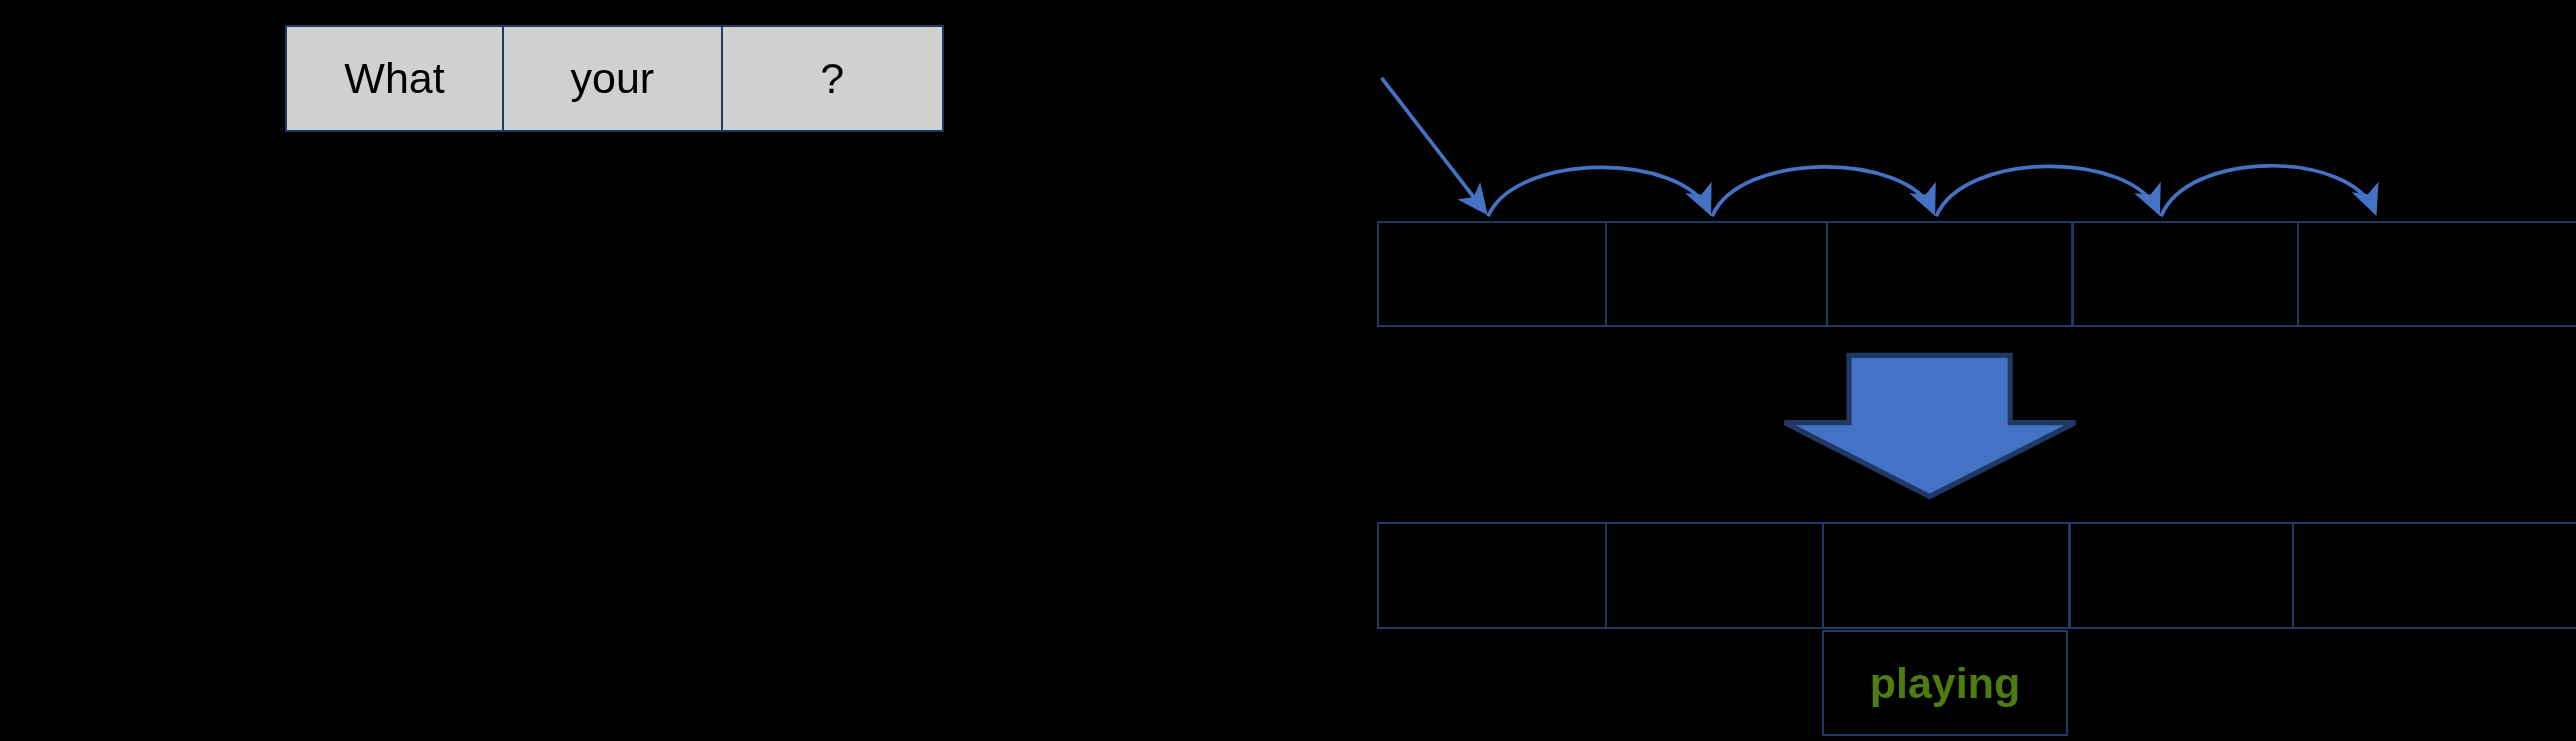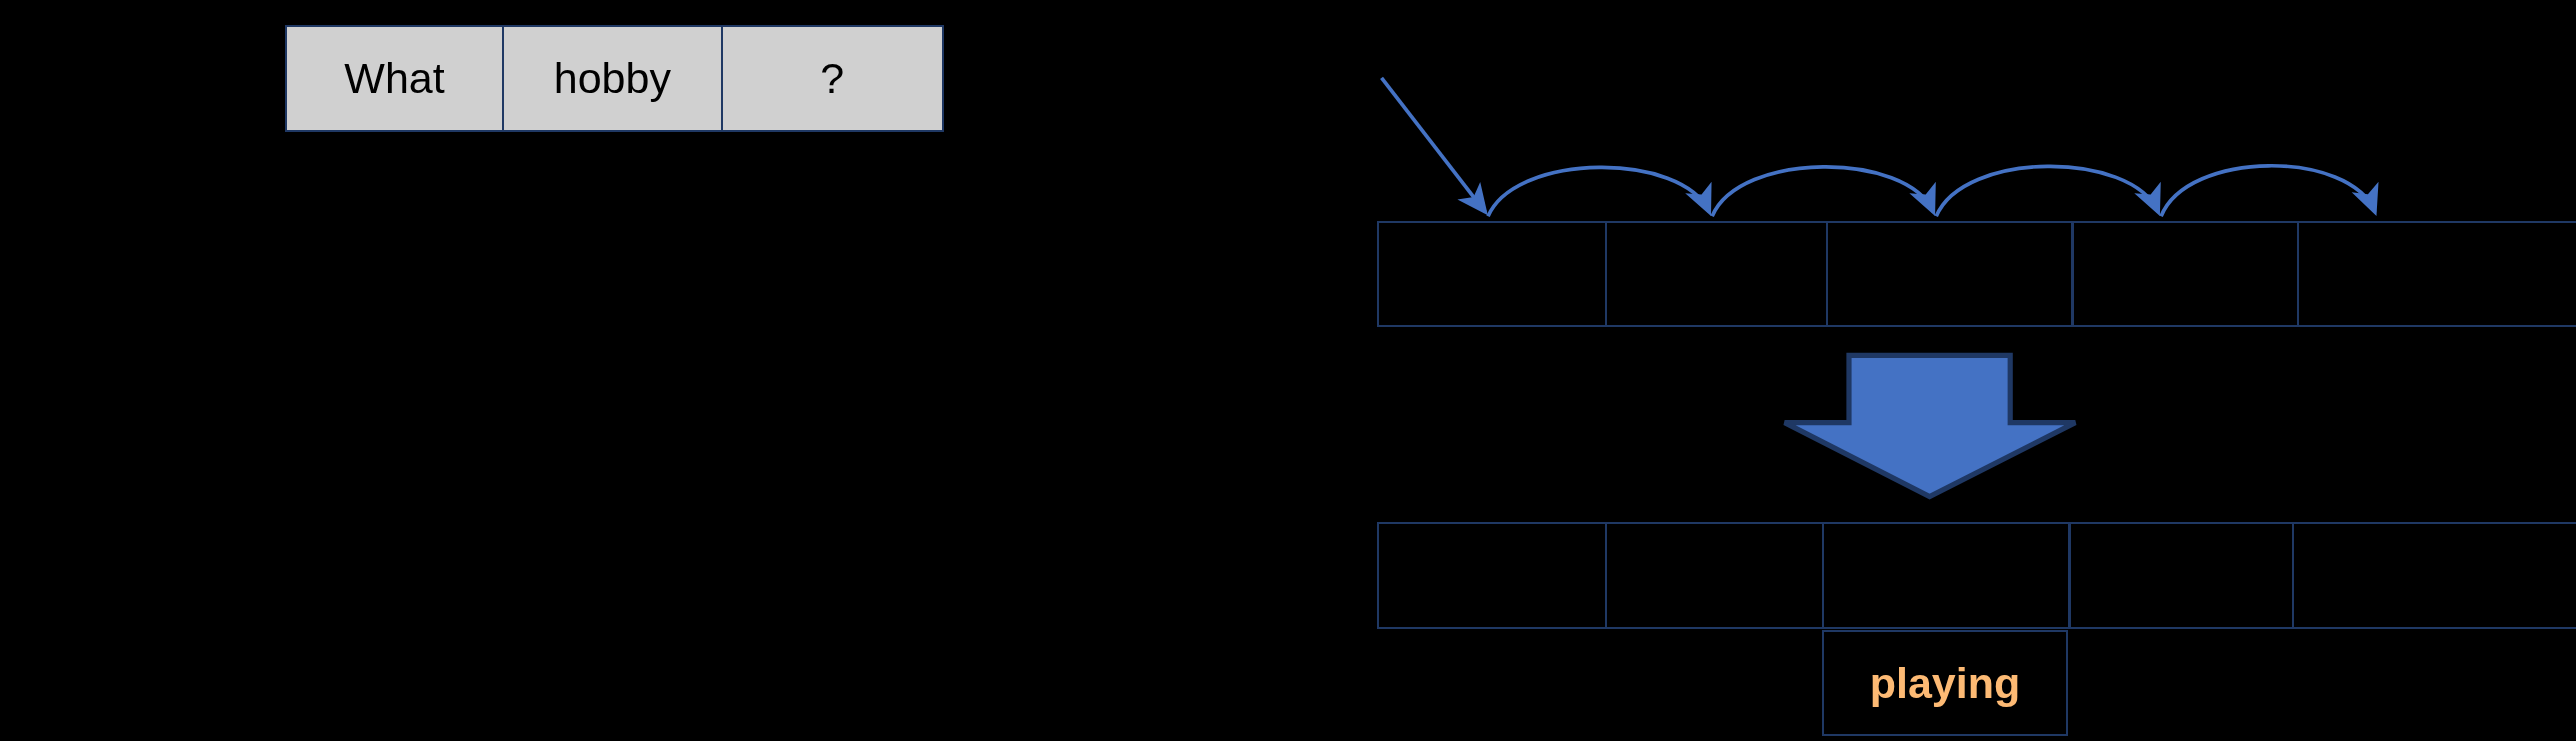--- a/index.html
+++ b/index.html
@@ -34,21 +34,21 @@
 </head>
 <body>
 
 <div class="stage">
 
   <div class="row" id="src-row">
     <div class="cell" style="width:219px">
         <span>What</span>
       </div>
     <div class="cell" style="width:221px">
-        <span>hobby</span>
+        <span>your</span>
       </div>
     <div class="cell" style="width:223px">
         <span>?</span>
       </div>
   </div>
 
   <div class="row grid-row" id="enc-row">
     <div class="cell" style="width:230px"></div>
     <div class="cell" style="width:223px"></div>
     <div class="cell" style="width:248px"></div>
@@ -58,21 +58,21 @@
 
   <div class="row grid-row" id="dec-row">
     <div class="cell" style="width:230px"></div>
     <div class="cell" style="width:219px"></div>
     <div class="cell" style="width:249px"></div>
     <div class="cell" style="width:226px"></div>
     <div class="cell" style="width:287px"></div>
   </div>
 
   <div id="out-cell">
-    <span class="txt" style="color:#fdba74">playing</span>
+    <span class="txt" style="color:#4d7c0f">playing</span>
   </div>
 
   <svg class="overlay" viewBox="0 0 3483 1003">
     <defs>
       <marker id="ah" markerWidth="9" markerHeight="9" refX="7.2" refY="4.5" orient="auto" markerUnits="strokeWidth">
         <path d="M0,0.6 L8.4,4.5 L0,8.4 L2.1,4.5 Z" fill="#4472C4"></path>
       </marker>
     </defs>
 
     <g>

